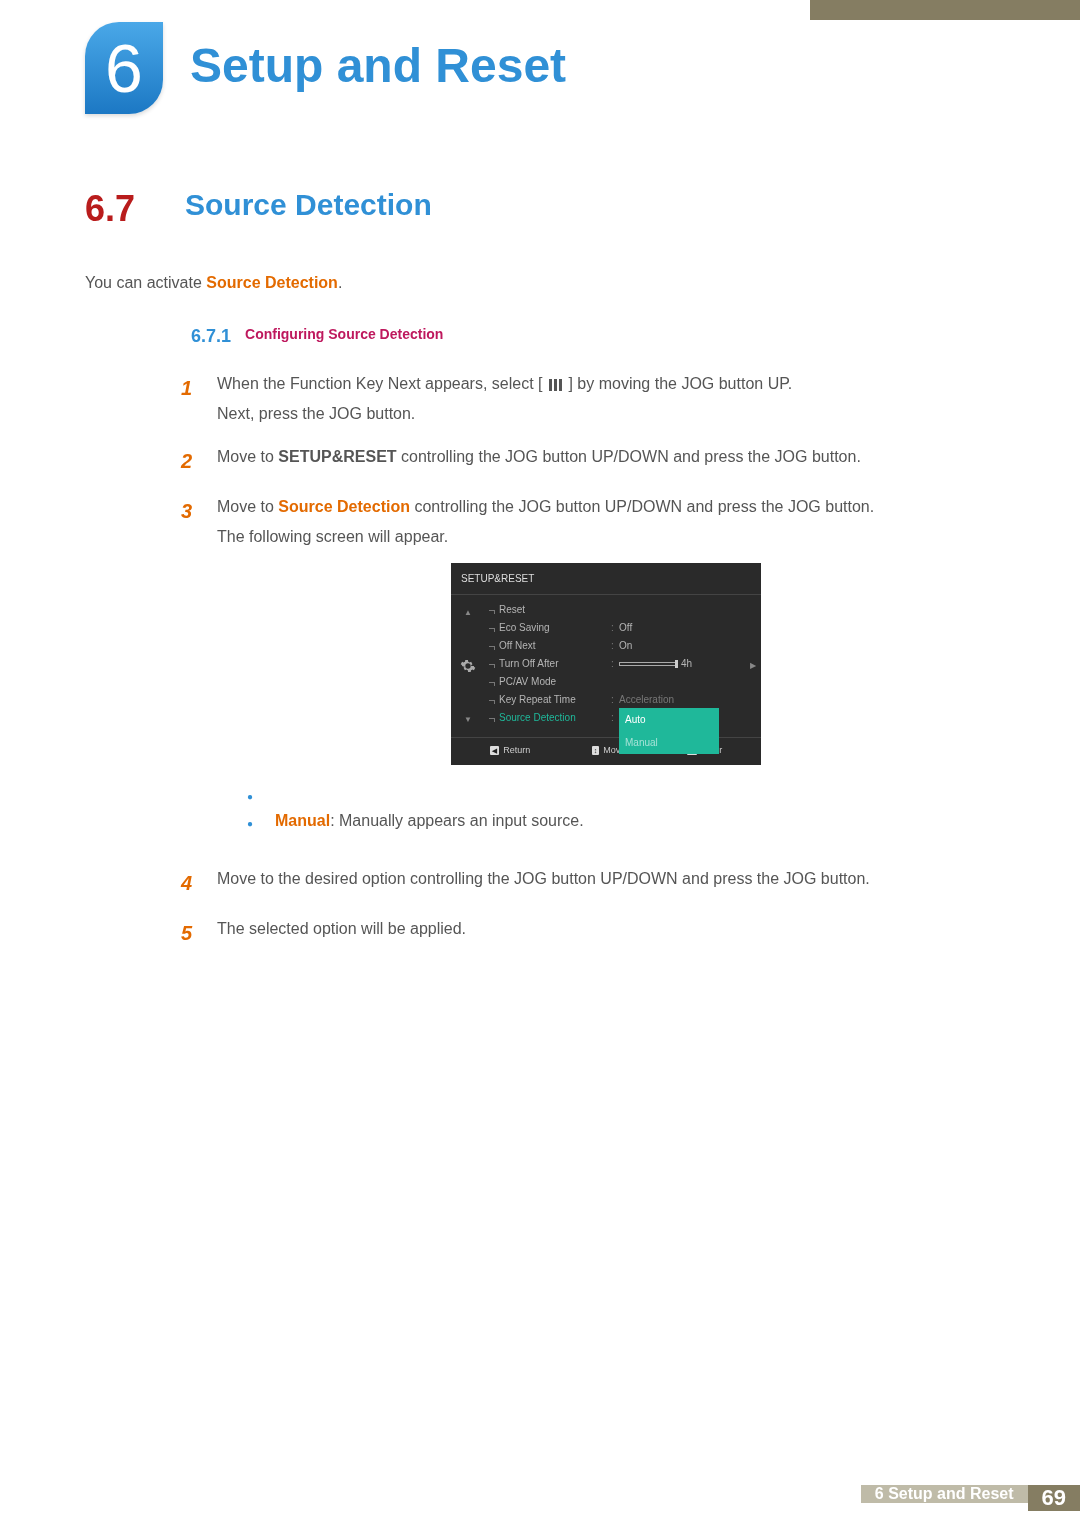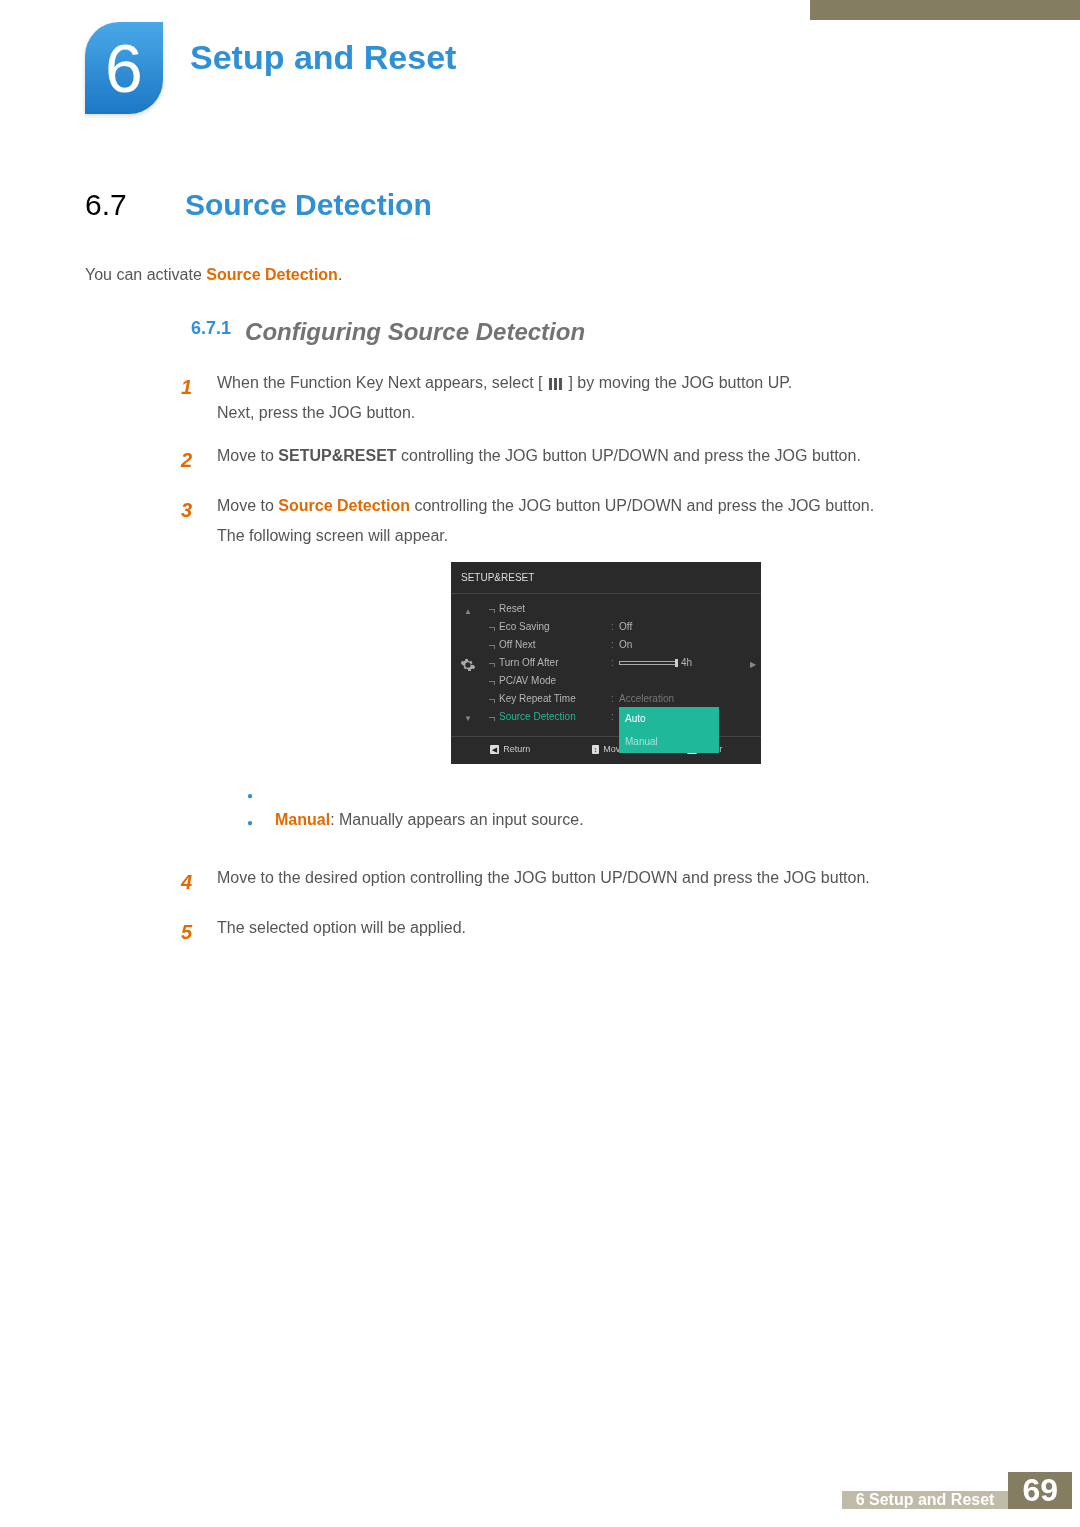--- a/index.html
+++ b/index.html
@@ -29,38 +29,38 @@
     font-size: 68px;
     font-weight: 300;
     display: flex;
     align-items: center;
     justify-content: center;
     box-shadow: 0 2px 4px rgba(0,0,0,.15);
   }
   .chapter-title {
     position: absolute;
     top: 38px; left: 190px;
-    font-size: 34px;
+    font-size: 48px;
     font-weight: bold;
     color: #3090d6;
   }
   .content {
     position: absolute;
     top: 188px;
     left: 85px;
     right: 85px;
   }
   .h2-row { display: flex; gap: 30px; margin-bottom: 44px; }
-  .h2-num { font-size: 30px; font-weight: normal; color: #000000; width: 70px; }
+  .h2-num { font-size: 36px; font-weight: bold; color: #b91c1c; width: 70px; }
   .h2-text { font-size: 30px; font-weight: bold; color: #3090d6; }
   .intro { font-size: 16px; margin-bottom: 34px; }
   .bold-orange { color: #e36a00; font-weight: bold; }
   .h3-row { margin-left: 106px; display: flex; gap: 14px; margin-bottom: 22px; }
   .h3-num { font-size: 18px; font-weight: bold; color: #3090d6; }
-  .h3-text { font-size: 24px; font-weight: bold; color: #737373; font-style: italic; }
+  .h3-text { font-size: 14px; font-weight: bold; color: #be185d; }
   .steps { margin-left: 96px; }
   .step { display: flex; gap: 18px; margin-bottom: 12px; line-height: 1.9; font-size: 16px; }
   .step-num { font-size: 20px; font-style: italic; color: #e36a00; font-weight: bold; width: 18px; flex-shrink: 0; }
   .step-body { flex: 1; }
   .menu-icon {
     display: inline-flex;
     vertical-align: middle;
     gap: 2px;
     padding: 0 2px;
   }
@@ -132,39 +132,39 @@
   }
   .osd-footer span { display: flex; align-items: center; gap: 4px; }
   .foot-icon {
     background: #ddd; color: #222; font-size: 7px; padding: 0 2px; border-radius: 1px; line-height: 9px;
   }
   .sub-bullets { margin: 6px 0 16px 30px; }
   .sub-bullets .sb { display: flex; gap: 18px; line-height: 1.9; font-size: 16px; }
   .dot { color: #3090d6; font-size: 10px; padding-top: 8px; width: 10px; }
   .footer {
     position: absolute;
-    bottom: 18px; left: 85px; right: 8px;
+    bottom: 18px; left: 85px; right: 0;
     height: 24px;
     display: flex;
-    align-items: flex-end;
+    align-items: flex-start;
   }
   .footer-gray { flex: 1; background: #e4e2db; }
   .footer-label {
     background: #bfbba8;
     color: #fff;
     font-size: 16px;
     font-weight: bold;
     display: flex;
     align-items: center;
     padding: 0 14px;
   }
   .footer-page {
     background: #857d62;
     color: #fff;
-    font-size: 32px;
+    font-size: 22px;
     font-weight: bold;
     display: flex;
     align-items: center;
     padding: 0 14px;
   }
 </style>
 </head>
 <body>
 
 <div class="top-bar"></div>

